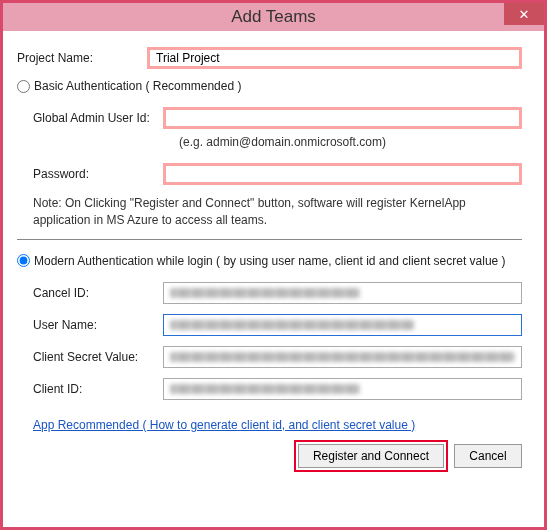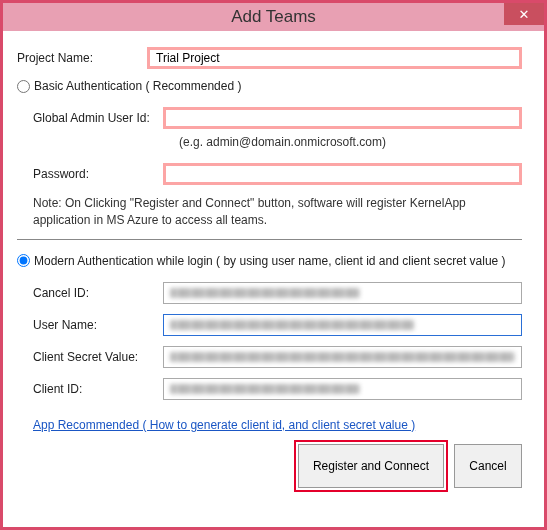--- a/index.html
+++ b/index.html
@@ -109,21 +109,21 @@
       justify-content: flex-end;
       gap: 10px;
     }
     .btn {
       border: 1px solid #999;
       background: #f0f0f0;
       padding: 4px 14px;
       font: inherit;
       cursor: pointer;
       min-width: 68px;
-      height: 44px;
+      height: 24px;
     }
     .btn.primary-wrap {
       outline: 2px solid #e4002b;
       outline-offset: 2px;
     }
     .blurred {
       position: relative;
       color: transparent;
       user-select: none;
     }

